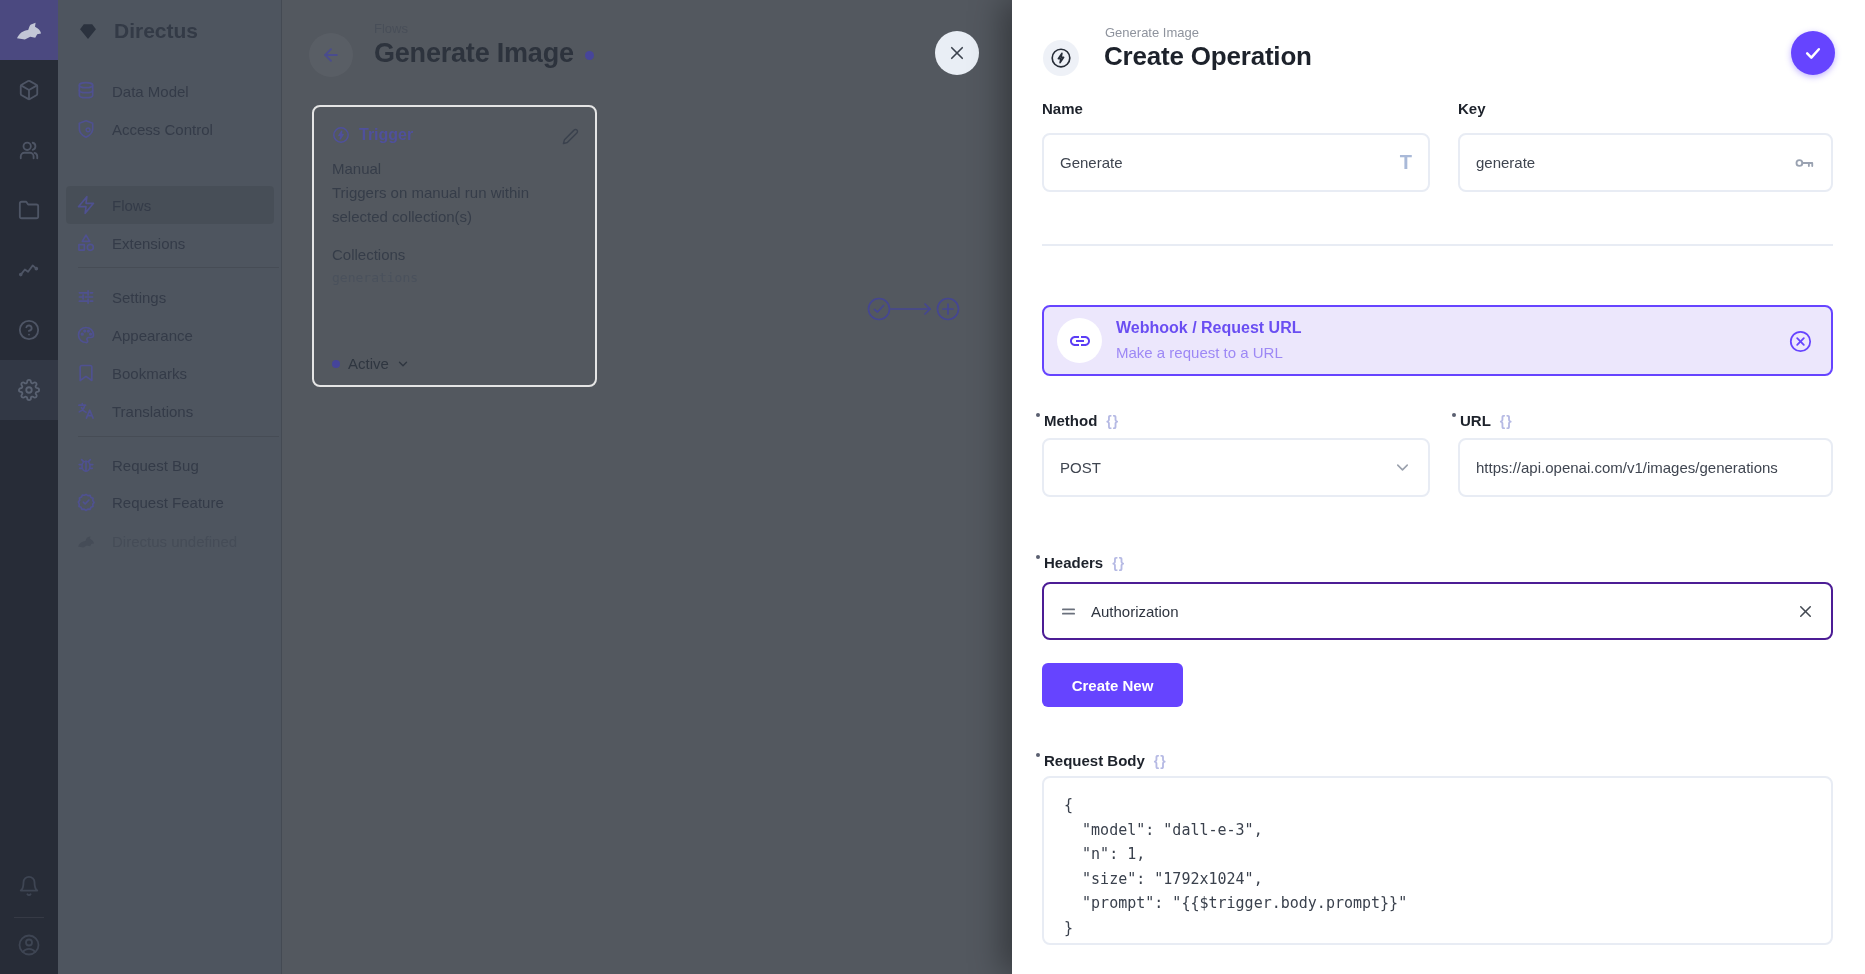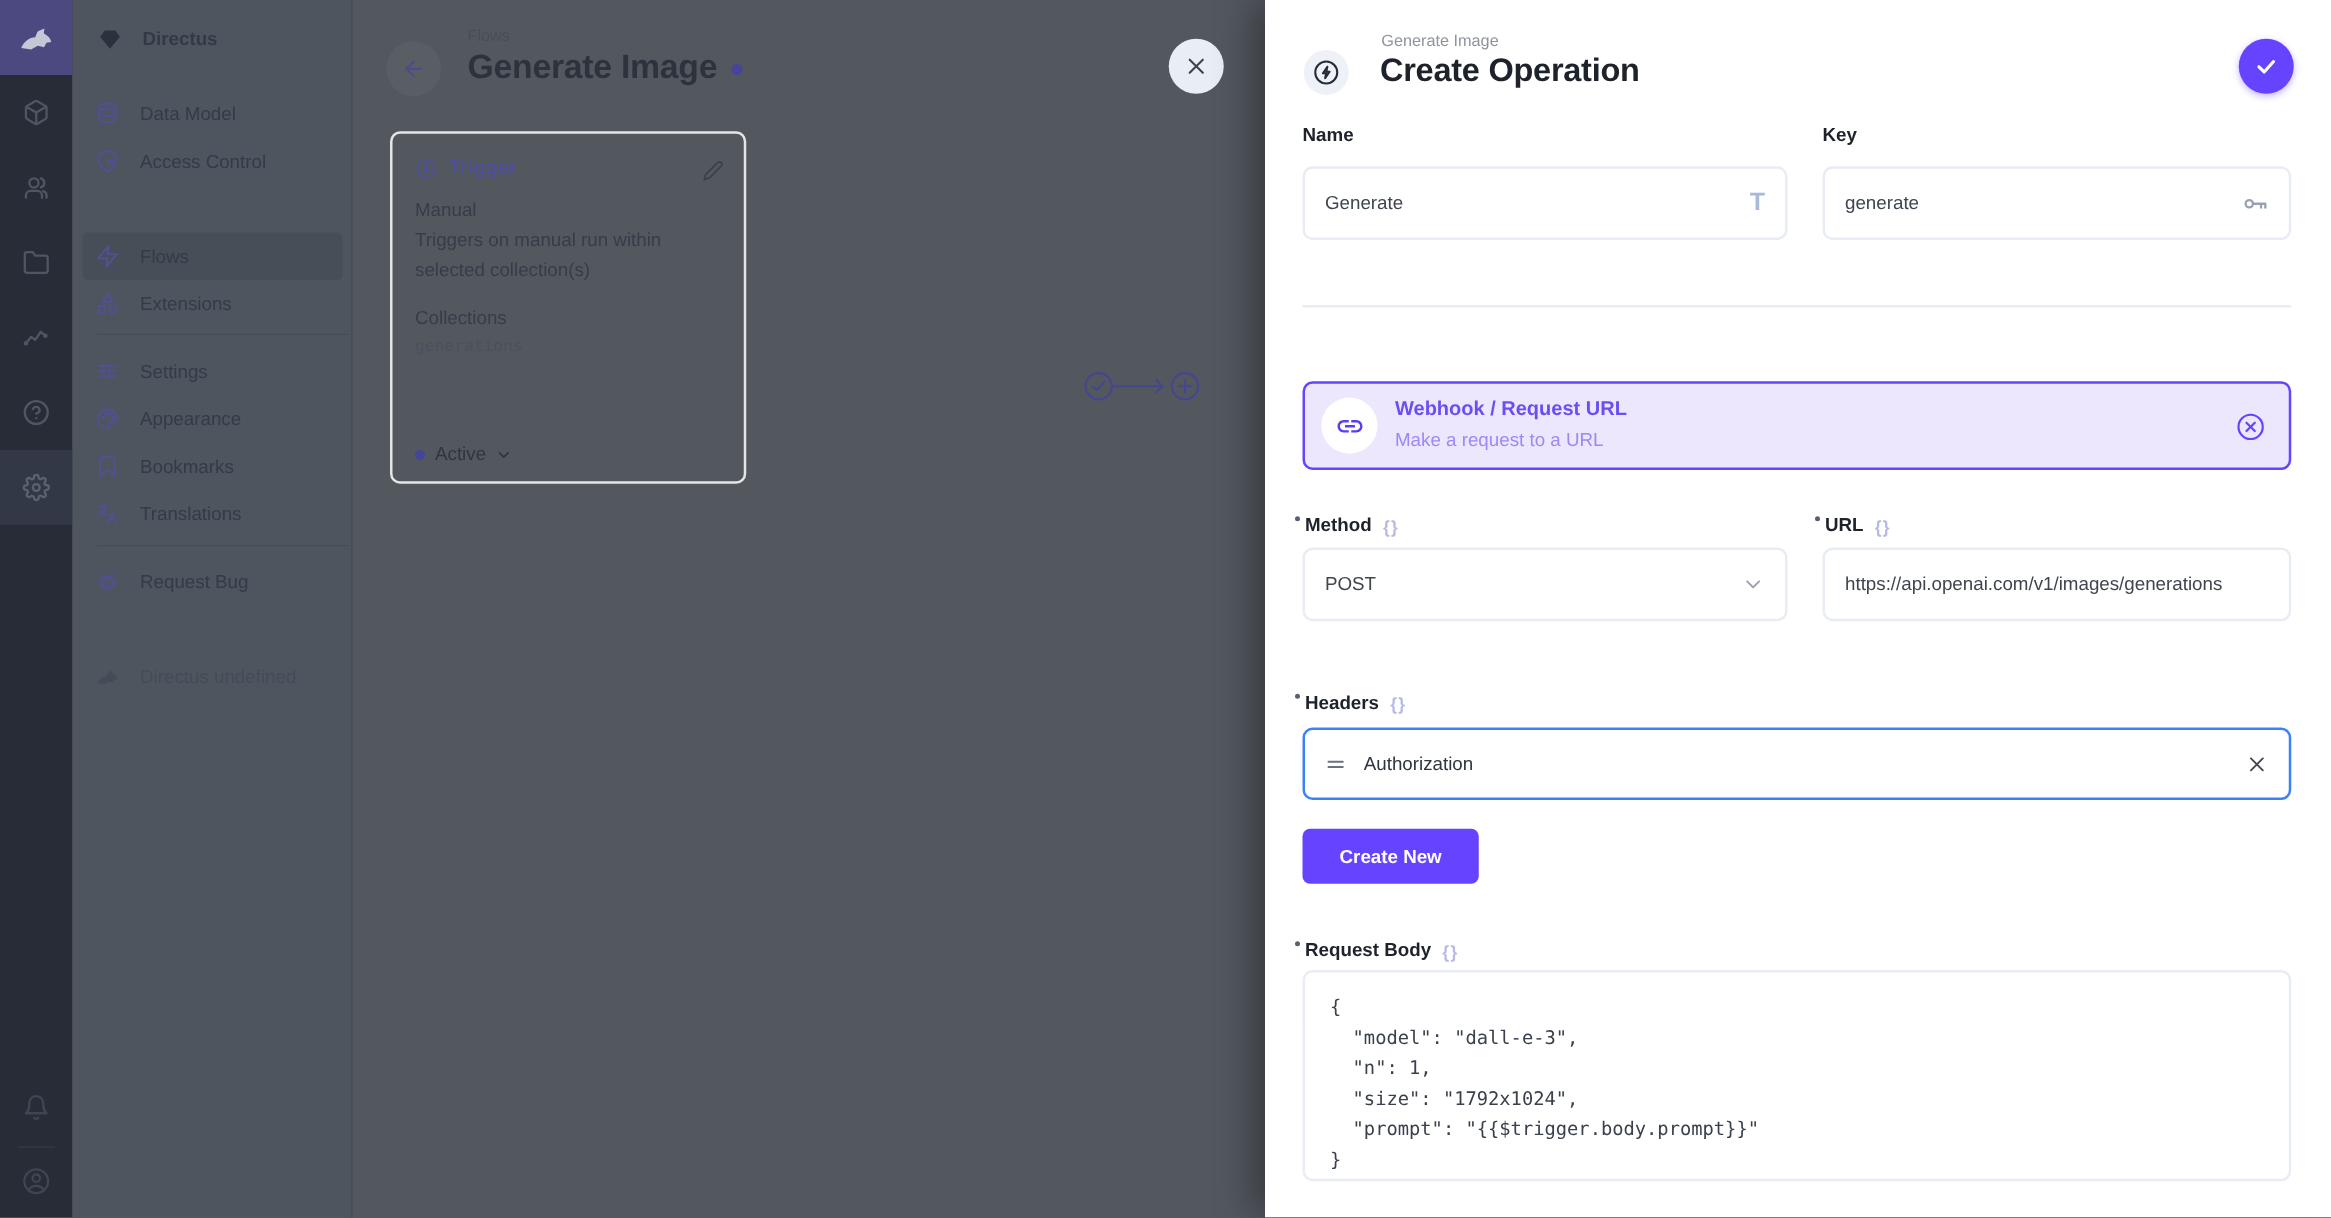--- a/index.html
+++ b/index.html
@@ -10,21 +10,21 @@
   
   .module-bar { position:absolute; left:0; top:0; width:58px; height:974px; background:#272c37; z-index:2; }
   .logo-tile { position:absolute; left:0; top:0; width:58px; height:60px; background:#4b4980; display:flex; align-items:center; justify-content:center; }
   .mod-btn { position:absolute; left:0; width:58px; height:60px; display:flex; align-items:center; justify-content:center; color:#4e5565; }
   .mod-btn.active { background:#323845; color:#5a6272; }
   .mod-divider { position:absolute; left:14px; width:30px; height:1px; background:rgba(255,255,255,0.07); }
 
   
   .nav { position:absolute; left:58px; top:0; width:224px; height:974px; background:#4e555f; border-right:1px solid rgba(0,0,0,0.12); z-index:2; }
   .project-row { position:absolute; left:8px; top:12px; width:208px; height:38px; display:flex; align-items:center; padding-left:12px; }
-  .project-row .label { margin-left:16px; font-size:15px; font-weight:700; color:#333a46; }
+  .project-row .label { margin-left:16px; font-size:21px; font-weight:700; color:#333a46; }
   .nav-item { position:absolute; left:8px; width:208px; height:38px; display:flex; align-items:center; padding-left:10px; border-radius:4px; color:#4f5190; }
   .nav-item .label { margin-left:16px; font-size:15px; font-weight:500; color:#343b48; white-space:nowrap; }
   .nav-item.active { background:rgba(0,0,0,0.08); }
   .nav-item.disabled { color:#454c57; }
   .nav-item.disabled .label { color:#454c57; }
   .nav-divider { position:absolute; left:20px; right:2px; height:1px; background:rgba(0,0,0,0.10); }
 
   
   .main { position:absolute; left:282px; top:0; width:730px; height:974px; background:#53585f; z-index:1; }
   .back-btn { position:absolute; left:27px; top:33px; width:44px; height:44px; border-radius:50%; background:rgba(255,255,255,0.04); display:flex; align-items:center; justify-content:center; color:#4a4c8e; }
@@ -66,21 +66,21 @@
   .t-glyph { color:#a9b9d8; font-weight:700; font-size:20px; }
 
   .divider { position:absolute; left:30px; top:244px; width:791px; height:2px; background:#e8ecf4; }
 
   .webhook-card { position:absolute; left:30px; top:305px; width:791px; height:71px; background:#ece7fc; border:2px solid #6644ff; border-radius:8px; }
   .wc-circle { position:absolute; left:13px; top:11px; width:45px; height:45px; border-radius:50%; background:#ffffff; display:flex; align-items:center; justify-content:center; color:#5b3df5; }
   .wc-title { position:absolute; left:72px; top:12px; font-size:16px; font-weight:700; color:#6a4ef2; }
   .wc-sub { position:absolute; left:72px; top:37px; font-size:15px; color:#9d88f5; }
   .wc-remove { position:absolute; right:18px; top:22px; color:#6644ff; }
 
-  .headers-row { position:absolute; left:30px; top:582px; width:791px; height:58px; background:#fff; border:2px solid #3b82f6; border-radius:8px; display:flex; align-items:center; padding:0 16px; }
+  .headers-row { position:absolute; left:30px; top:582px; width:791px; height:58px; background:#fff; border:2px solid #4c1d95; border-radius:8px; display:flex; align-items:center; padding:0 16px; }
   .drag-handle { color:#6a707c; margin-right:14px; }
   .headers-row .hdr-text { flex:1; font-size:15px; color:#2f3540; }
   .row-x { color:#434952; }
 
   .btn-primary { position:absolute; left:30px; top:652px; width:141px; height:44px; background:#6644ff; border-radius:6px; color:#ffffff; font-size:15px; font-weight:700; display:flex; align-items:center; justify-content:center;margin-top:11px; }
 
   .code-box { position:absolute; left:30px; top:776px; width:791px; height:169px; border:2px solid #e8ecf4; border-radius:8px; background:#fff; overflow:hidden; }
   .code-box pre { padding:15px 20px; font-family:"DejaVu Sans Mono",monospace; font-size:15px; line-height:24.5px; color:#3a414d; }
 
   .select-chevron { color:#9ba1ad; }
@@ -260,20 +260,29 @@
   <div class="nav-divider" style="top:436px"></div>
 
   <div class="nav-item" style="top:446px">
     <span>
         <svg width="20" height="20" viewBox="0 0 24 24" fill="none" stroke="currentColor" stroke-width="2" stroke-linecap="round">
           <ellipse cx="12" cy="13.5" rx="4.8" ry="6"></ellipse>
           <path d="M12 7.5v12M7.2 11.5H3.8M7.2 16H4.4M16.8 11.5h3.4M16.8 16h2.8M9 8L6.8 5.6M15 8l2.2-2.4"></path>
         </svg>
       </span>
     <span class="label">Request Bug</span>
+  </div>
+  <div class="nav-item" style="top:483px">
+    <span>
+        <svg width="20" height="20" viewBox="0 0 24 24" fill="none" stroke="currentColor" stroke-width="2" stroke-linecap="round" stroke-linejoin="round">
+          <path d="M12 2.8l2.2 1.6 2.7-.3 1 2.5 2.5 1-.3 2.7 1.6 2.2-1.6 2.2.3 2.7-2.5 1-1 2.5-2.7-.3-2.2 1.6-2.2-1.6-2.7.3-1-2.5-2.5-1 .3-2.7L2.8 12l1.6-2.2-.3-2.7 2.5-1 1-2.5 2.7.3z"></path>
+          <polyline points="8.8 12.2 11 14.4 15.4 9.8"></polyline>
+        </svg>
+      </span>
+    <span class="label">Request Feature</span>
   </div>
   <div class="nav-item disabled" style="top:522px">
     <span>
         <svg width="20" height="20" viewBox="0 0 26 26">
           <path fill="currentColor" d="M2.6 20.2c1.9-4.5 5.6-7.1 9.7-7.3l1.1-2.9c.3-.9 1-1.6 1.9-1.9l3.4-1.4-.5 3.4 2.4 1.6c1.5 1 2.5 2.6 2.8 4.4l-3.3.5-1.7 3.2-4.3-1-4.7 2.5z"></path>
         </svg>
       </span>
     <span class="label">Directus undefined</span>
   </div>
 </div>

